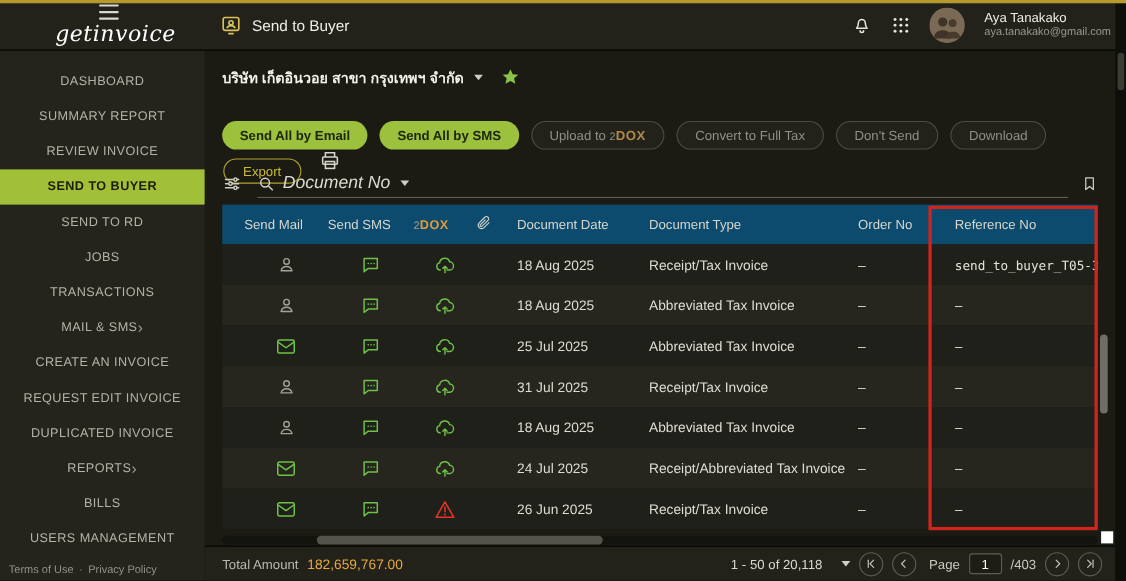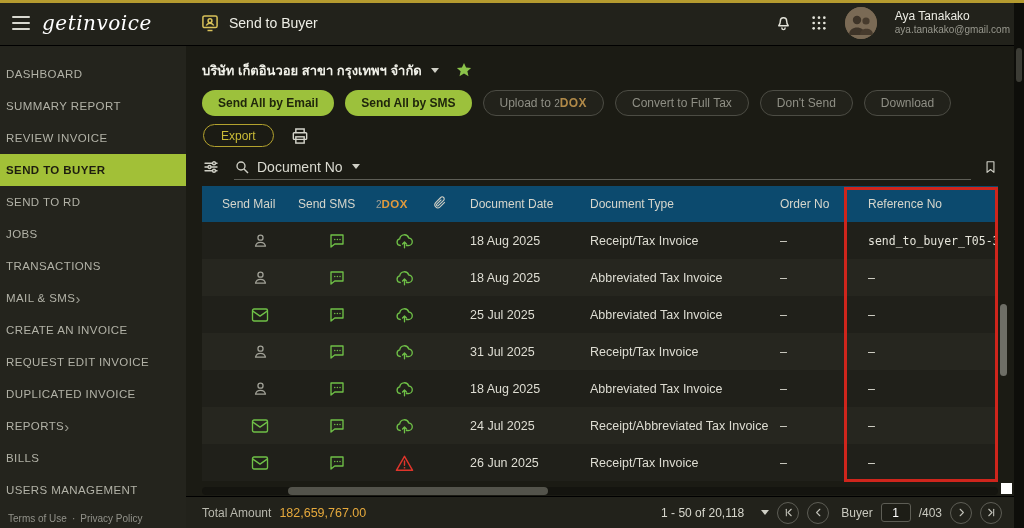--- a/index.html
+++ b/index.html
@@ -4,69 +4,69 @@
 <style>
   * { margin:0; padding:0; box-sizing:border-box; }
   html,body { width:1024px; height:528px; background:#101009; }
   body { font-family:"Liberation Sans", sans-serif; }
   .page { position:relative; width:1024px; height:528px; background:#17170f; overflow:hidden; }
   .top-accent { position:absolute; left:0; top:0; width:1024px; height:3px; background:#b59b2f; z-index:60; }
 
   
   .topbar { position:absolute; left:0; top:0; width:1024px; height:46px; background:#22221b;
             border-bottom:1px solid #000; display:flex; align-items:center; z-index:20; }
-  .tb-left { width:186px; display:flex; align-items:center; padding-left:12px; }
+  .tb-left { width:186px; display:flex; align-items:center; padding-left:12px;flex-direction:column; }
   .hamburger { width:18px; height:14px; display:flex; flex-direction:column; justify-content:space-between; cursor:pointer; }
   .hamburger span { display:block; height:2px; background:#d8d8d0; border-radius:1px; }
   .logo { margin-left:12px; color:#ffffff; font-family:"DejaVu Serif", serif; font-style:italic; font-size:20px; letter-spacing:0.5px; }
   .tb-title { display:flex; align-items:center; gap:9px; margin-left:14px; }
   .title-text { color:#eeeee6; font-size:14px; }
   .tb-right { margin-left:auto; display:flex; align-items:center; gap:18px; padding-right:14px; }
   .avatar { width:32px; height:32px; border-radius:50%; overflow:hidden; background:#6b5a45; display:block; }
   .user-meta { line-height:1.25; }
   .user-name { color:#ececе4; color:#ECECE4; font-size:12px; }
   .user-email { color:#98988e; font-size:10px; }
   .tb-icon { display:flex; align-items:center; }
 
   
   .sidebar { position:absolute; left:0; top:46px; width:186px; height:482px; background:#24241d; padding-top:12px; z-index:10; }
-  .sb-item { height:32px; display:flex; align-items:center; justify-content:flex-start; padding:0 6px;
+  .sb-item { height:32px; display:flex; align-items:center; justify-content:center; padding:0 12px;
              color:#b2b2a7; font-size:11.5px; letter-spacing:0.4px; cursor:pointer; }
   .sb-item.active { background:#a2c037; color:#1d1d0f; font-weight:bold; }
   .sb-chev { font-size:15px; color:#9a9a90; line-height:1; }
   .sb-footer { position:absolute; left:8px; bottom:4px; width:176px; font-size:10px; color:#92928a;
                white-space:nowrap; overflow:hidden; }
   .sb-footer a { color:#92928a; text-decoration:none; cursor:pointer; }
   .sb-footer .dot { margin:0 5px; }
 
   
   .main { position:absolute; left:186px; top:46px; width:828px; height:482px; background:#1b1b14; z-index:5; }
 
   .company-row { position:absolute; left:16px; top:10px; height:28px; display:flex; align-items:center; }
   .company-name { color:#f2f2ea; font-size:13px; font-weight:bold; cursor:pointer; }
   .caret { display:inline-block; width:0; height:0; border-left:4px solid transparent; border-right:4px solid transparent;
            border-top:5px solid #cfcfc5; margin-left:9px; }
   .star { margin-left:16px; display:flex; align-items:center; cursor:pointer; }
 
   .actions-row { position:absolute; left:16px; top:44px; display:flex; gap:11px; }
-  .btn { font-family:inherit; height:26px; border-radius:14px; font-size:12px; padding:0 16px; cursor:pointer; white-space:nowrap; }
+  .btn { font-family:inherit; height:26px; border-radius:14px; font-size:12px; padding:0 16px; cursor:pointer; white-space:nowrap;margin-top:20px; }
   .btn-green { background:#9cc13c; border:none; color:#20260c; font-weight:600; }
   .btn-ghost { background:#22221b; border:1px solid #4c4c44; color:#8f8f85; }
   .btn-ghost .b2 { font-size:10px; color:#8f8f85; }
   .btn-ghost .bdox { color:#b08948; font-weight:600; letter-spacing:0.4px; }
 
   .export-row { position:absolute; left:17px; top:78px; display:flex; align-items:center; gap:16px; }
   .btn-export { height:23px; border-radius:12px; border:1px solid #b3a22e; color:#cabb37; background:transparent; font-size:12px; padding:0 17px; }
   .printer { display:flex; align-items:center; cursor:pointer; }
 
   .search-row { position:absolute; left:16px; top:108px; width:796px; height:26px; display:flex; align-items:center; }
   .sr-filter { margin-right:14px; display:flex; align-items:center; cursor:pointer; }
   .search-field { flex:1; display:flex; align-items:center; height:100%; border-bottom:1px solid #5e5e56; cursor:text; }
   .search-field .sr-icon { margin-right:7px; display:flex; align-items:center; }
-  .search-label { color:#dadad0; font-size:14px; cursor:pointer; }
+  .search-label { color:#dadad0; font-size:16px; cursor:pointer;font-style:italic; }
   .bookmark { margin-left:12px; display:flex; align-items:center; cursor:pointer; }
 
   
   .table { position:absolute; left:16px; top:140px; width:796px; }
   .thead { height:36px; background:#0c4a6e; display:flex; align-items:center; padding-left:20px; }
   .trow  { height:37px; background:#20201a; display:flex; align-items:center; padding-left:20px; cursor:pointer; }
   .trow.alt { background:#26261f; }
   .tcell { font-size:12.5px; color:#deddd3; overflow:hidden; white-space:nowrap; }
   .th { font-size:12px; color:#d6d6cc; }
   .col-mail{width:76px}.col-sms{width:78px}.col-dox{width:56px}.col-clip{width:38px}
@@ -542,21 +542,21 @@
           <svg width="13" height="13" viewBox="0 0 24 24" fill="none" stroke="#c2c2b9" stroke-width="2" stroke-linecap="round" stroke-linejoin="round">
               <path d="M8 6v12"></path>
               <path d="M17 6l-6 6 6 6"></path>
             </svg>
         </span>
         <span class="pg-btn">
           <svg width="13" height="13" viewBox="0 0 24 24" fill="none" stroke="#c2c2b9" stroke-width="2" stroke-linecap="round" stroke-linejoin="round">
               <path d="M14.5 6l-6 6 6 6"></path>
             </svg>
         </span>
-        <span class="pg-label">Buyer</span>
+        <span class="pg-label">Page</span>
         <input class="pg-input" value="1" style="">
         <span class="pg-total">/403</span>
         <span class="pg-btn">
           <svg width="13" height="13" viewBox="0 0 24 24" fill="none" stroke="#c2c2b9" stroke-width="2" stroke-linecap="round" stroke-linejoin="round">
               <path d="M9.5 6l6 6-6 6"></path>
             </svg>
         </span>
         <span class="pg-btn">
           <svg width="13" height="13" viewBox="0 0 24 24" fill="none" stroke="#c2c2b9" stroke-width="2" stroke-linecap="round" stroke-linejoin="round">
               <path d="M16 6v12"></path>

